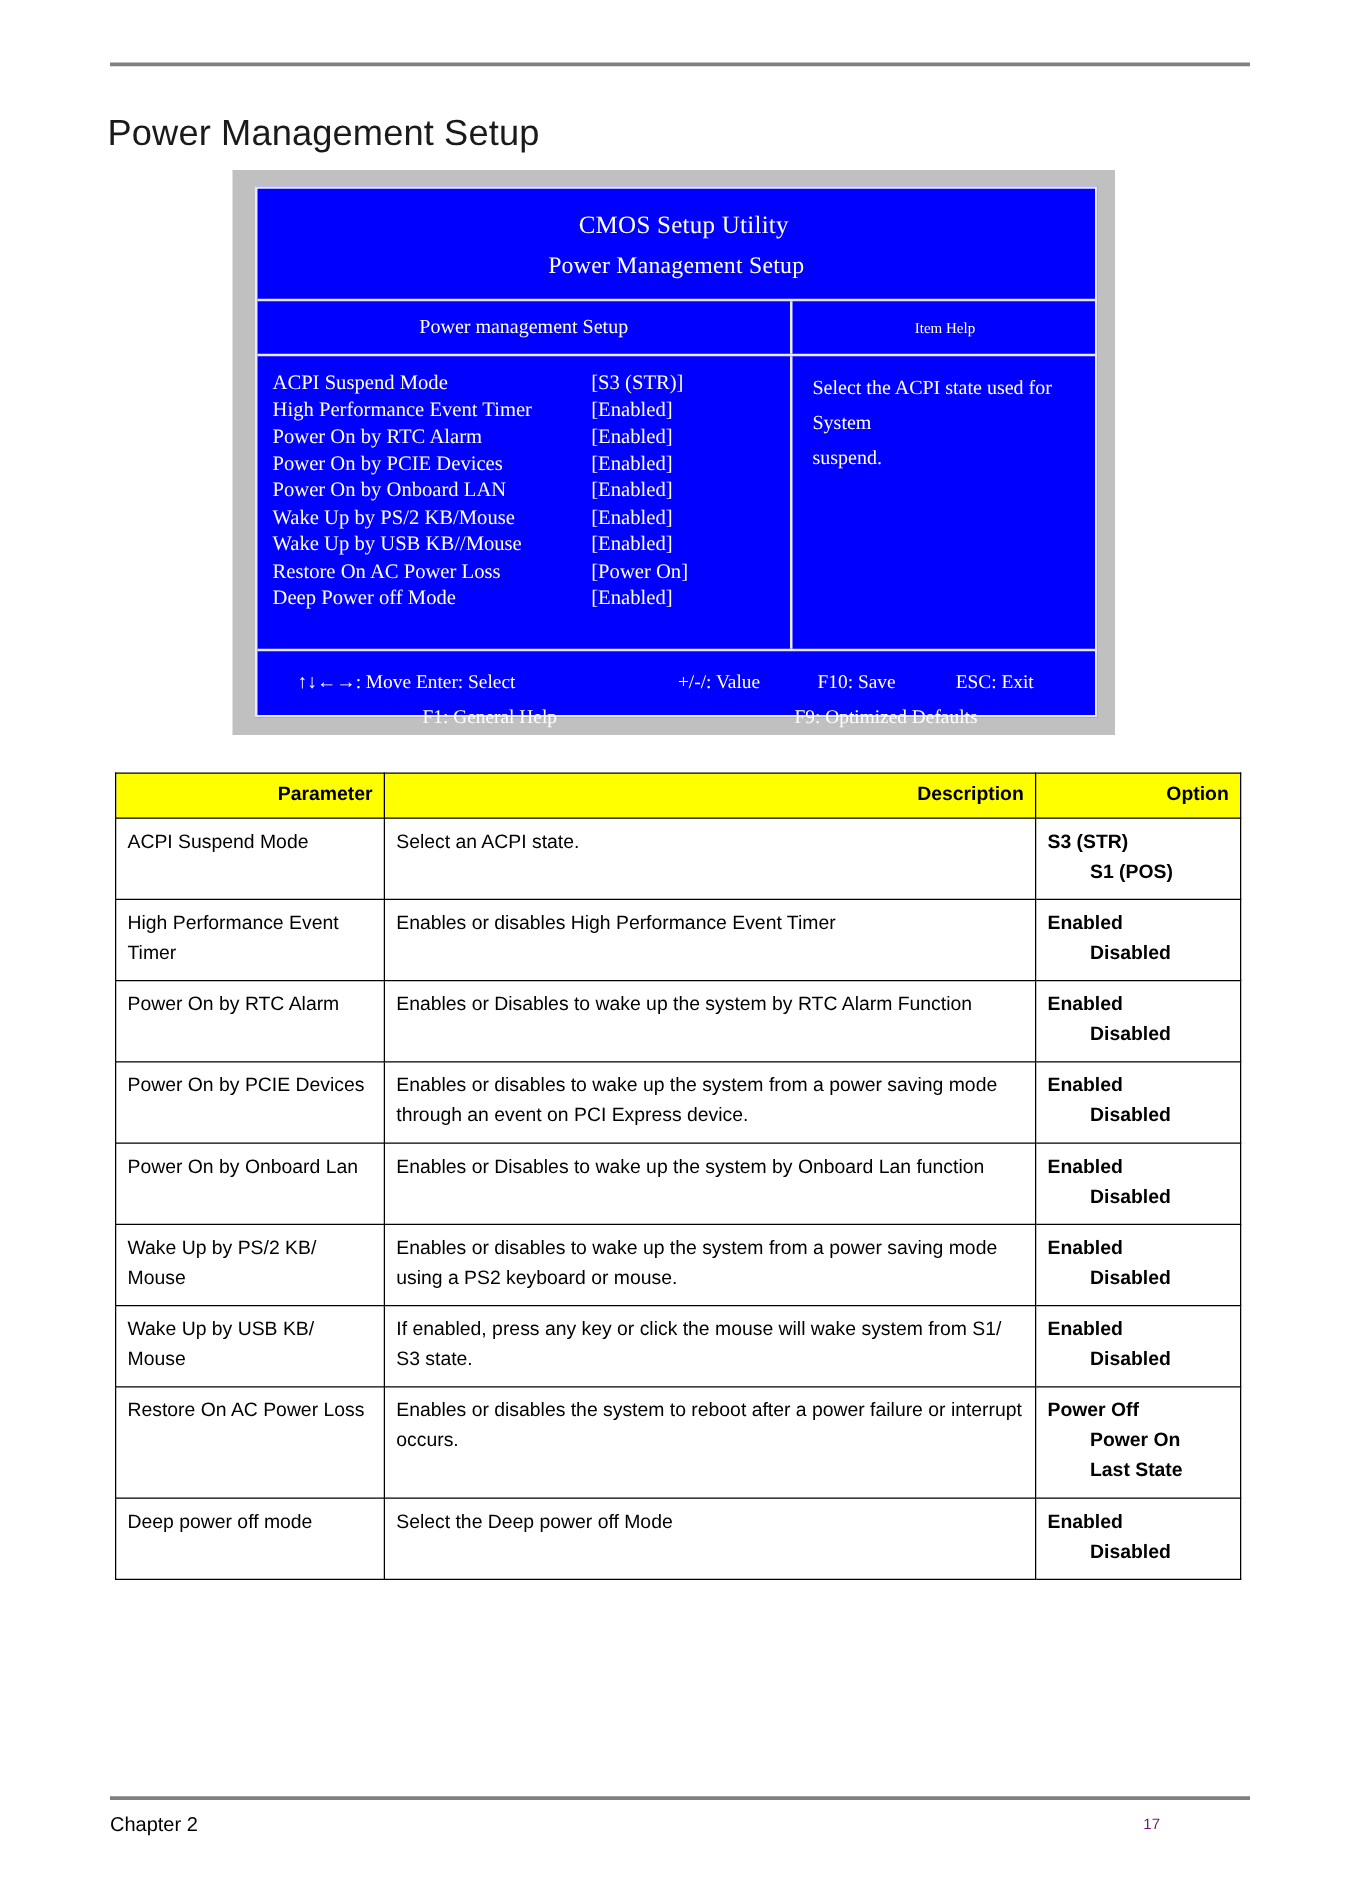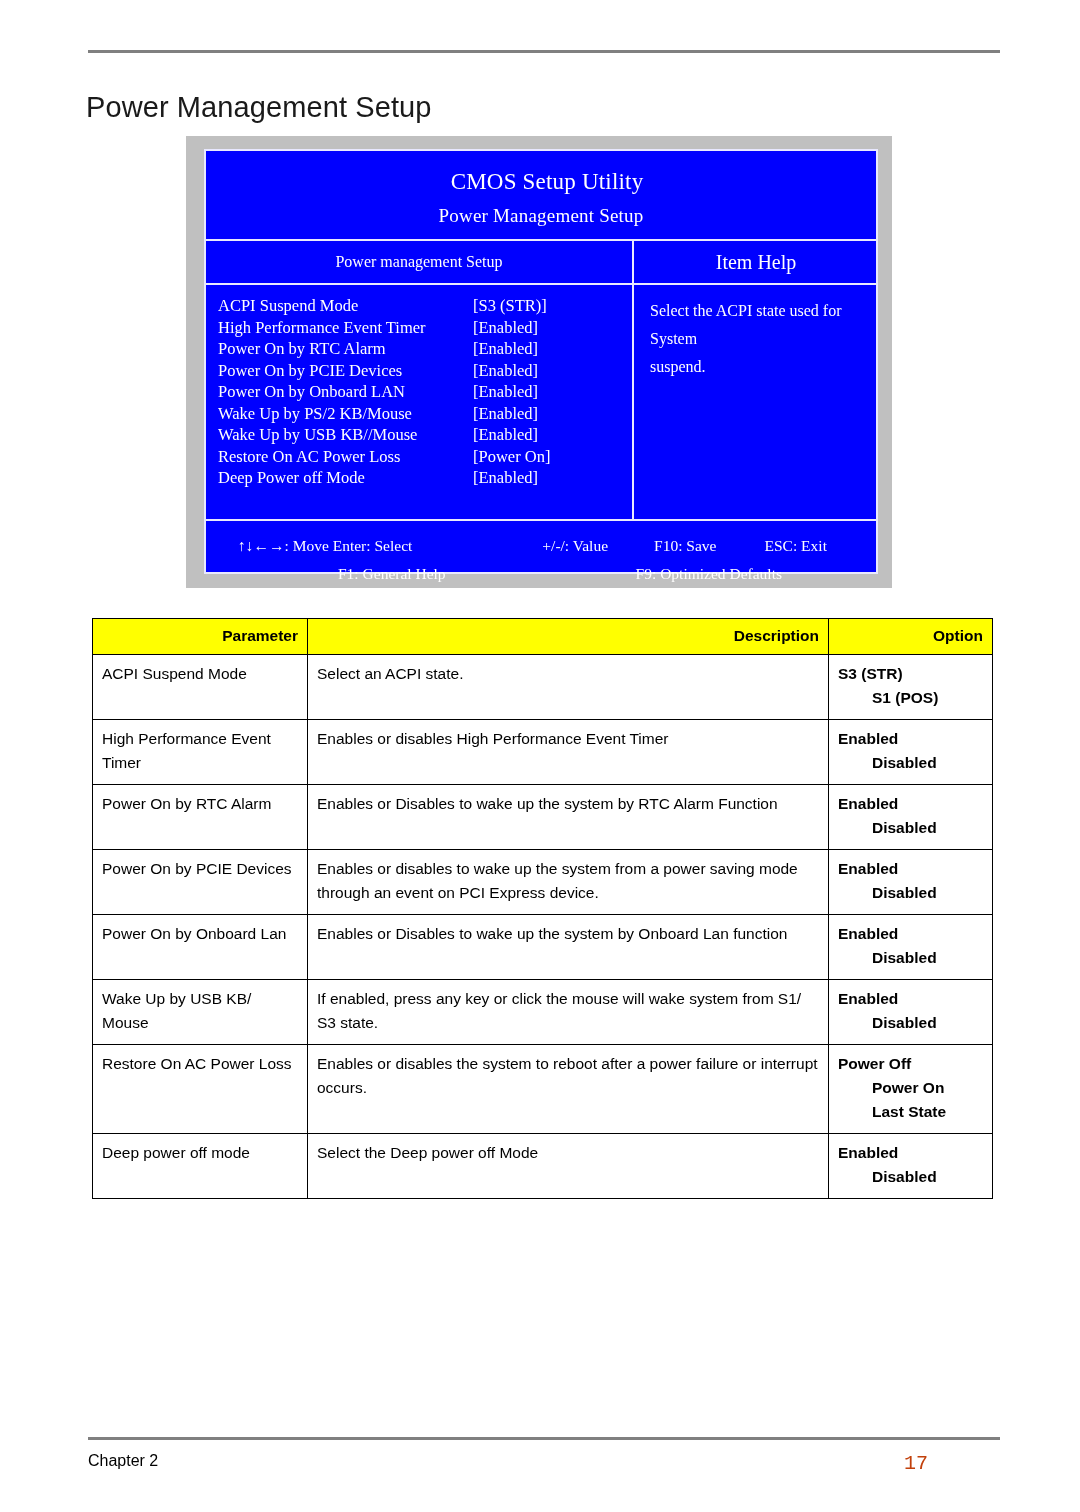--- a/index.html
+++ b/index.html
@@ -51,24 +51,23 @@
   .footer-left {
     position: absolute;
     left: 88px; top: 1452px;
     font-size: 16px;
     color: #000000;
     white-space: nowrap;
   }
   .footer-right {
     position: absolute;
     right: 80px; top: 1452px;
-    font-size: 20px;
-    color: #c2410c;
-    white-space: nowrap;
-    font-family: Liberation Mono, monospace;
+    font-size: 12px;
+    color: #701a75;
+    white-space: nowrap;
   }
 
   
   .bios-frame {
     position: absolute;
     left: 186px; top: 136px;
     width: 706px; height: 452px;
     background: #c0c0c0;
     padding: 13px 14px 14px 18px;
   }
@@ -82,21 +81,21 @@
   }
   .bios-title-block {
     position: absolute;
     left: 0; top: 0; right: 0;
     height: 90px;
     border-bottom: 2px solid #e8e8ff;
     text-align: center;
   }
   .bios-title-1 {
     margin-top: 18px;
-    font-size: 23px;
+    font-size: 20px;
     letter-spacing: 0.2px;
     margin-left: 12px;
   }
   .bios-title-2 {
     margin-top: 10px;
     font-size: 19px;
     letter-spacing: 0.2px;
   }
   .bios-tabs {
     position: absolute;
@@ -109,21 +108,21 @@
     left: 0; top: 0;
     width: 428px; height: 100%;
     border-right: 2px solid #e8e8ff;
     display: flex; align-items: center; justify-content: center;
     font-size: 16px;
   }
   .bios-tab-right {
     position: absolute;
     left: 430px; top: 0; right: 0; height: 100%;
     display: flex; align-items: center; justify-content: center;
-    font-size: 20px;
+    font-size: 12px;
   }
   .bios-body {
     position: absolute;
     left: 0; top: 134px; right: 0;
     height: 236px;
     border-bottom: 2px solid #e8e8ff;
   }
   .bios-body-left {
     position: absolute;
     left: 0; top: 0;
@@ -335,20 +334,28 @@
 
       <tr>
         <td>Power On by Onboard Lan</td>
         <td>Enables or Disables to wake up the system by Onboard Lan function</td>
         <td>
           <span class="cell-line opt-first">Enabled</span>
           <span class="cell-line opt-rest">Disabled</span>
         </td>
       </tr>
 
+      <tr>
+        <td>Wake Up by PS/2 KB/ Mouse</td>
+        <td>Enables or disables to wake up the system from a power saving mode using a PS2 keyboard or mouse.</td>
+        <td>
+          <span class="cell-line opt-first">Enabled</span>
+          <span class="cell-line opt-rest">Disabled</span>
+        </td>
+      </tr>
 
       <tr>
         <td>Wake Up by USB KB/ Mouse</td>
         <td>If enabled, press any key or click the mouse will wake system from S1/ S3 state.</td>
         <td>
           <span class="cell-line opt-first">Enabled</span>
           <span class="cell-line opt-rest">Disabled</span>
         </td>
       </tr>
 

